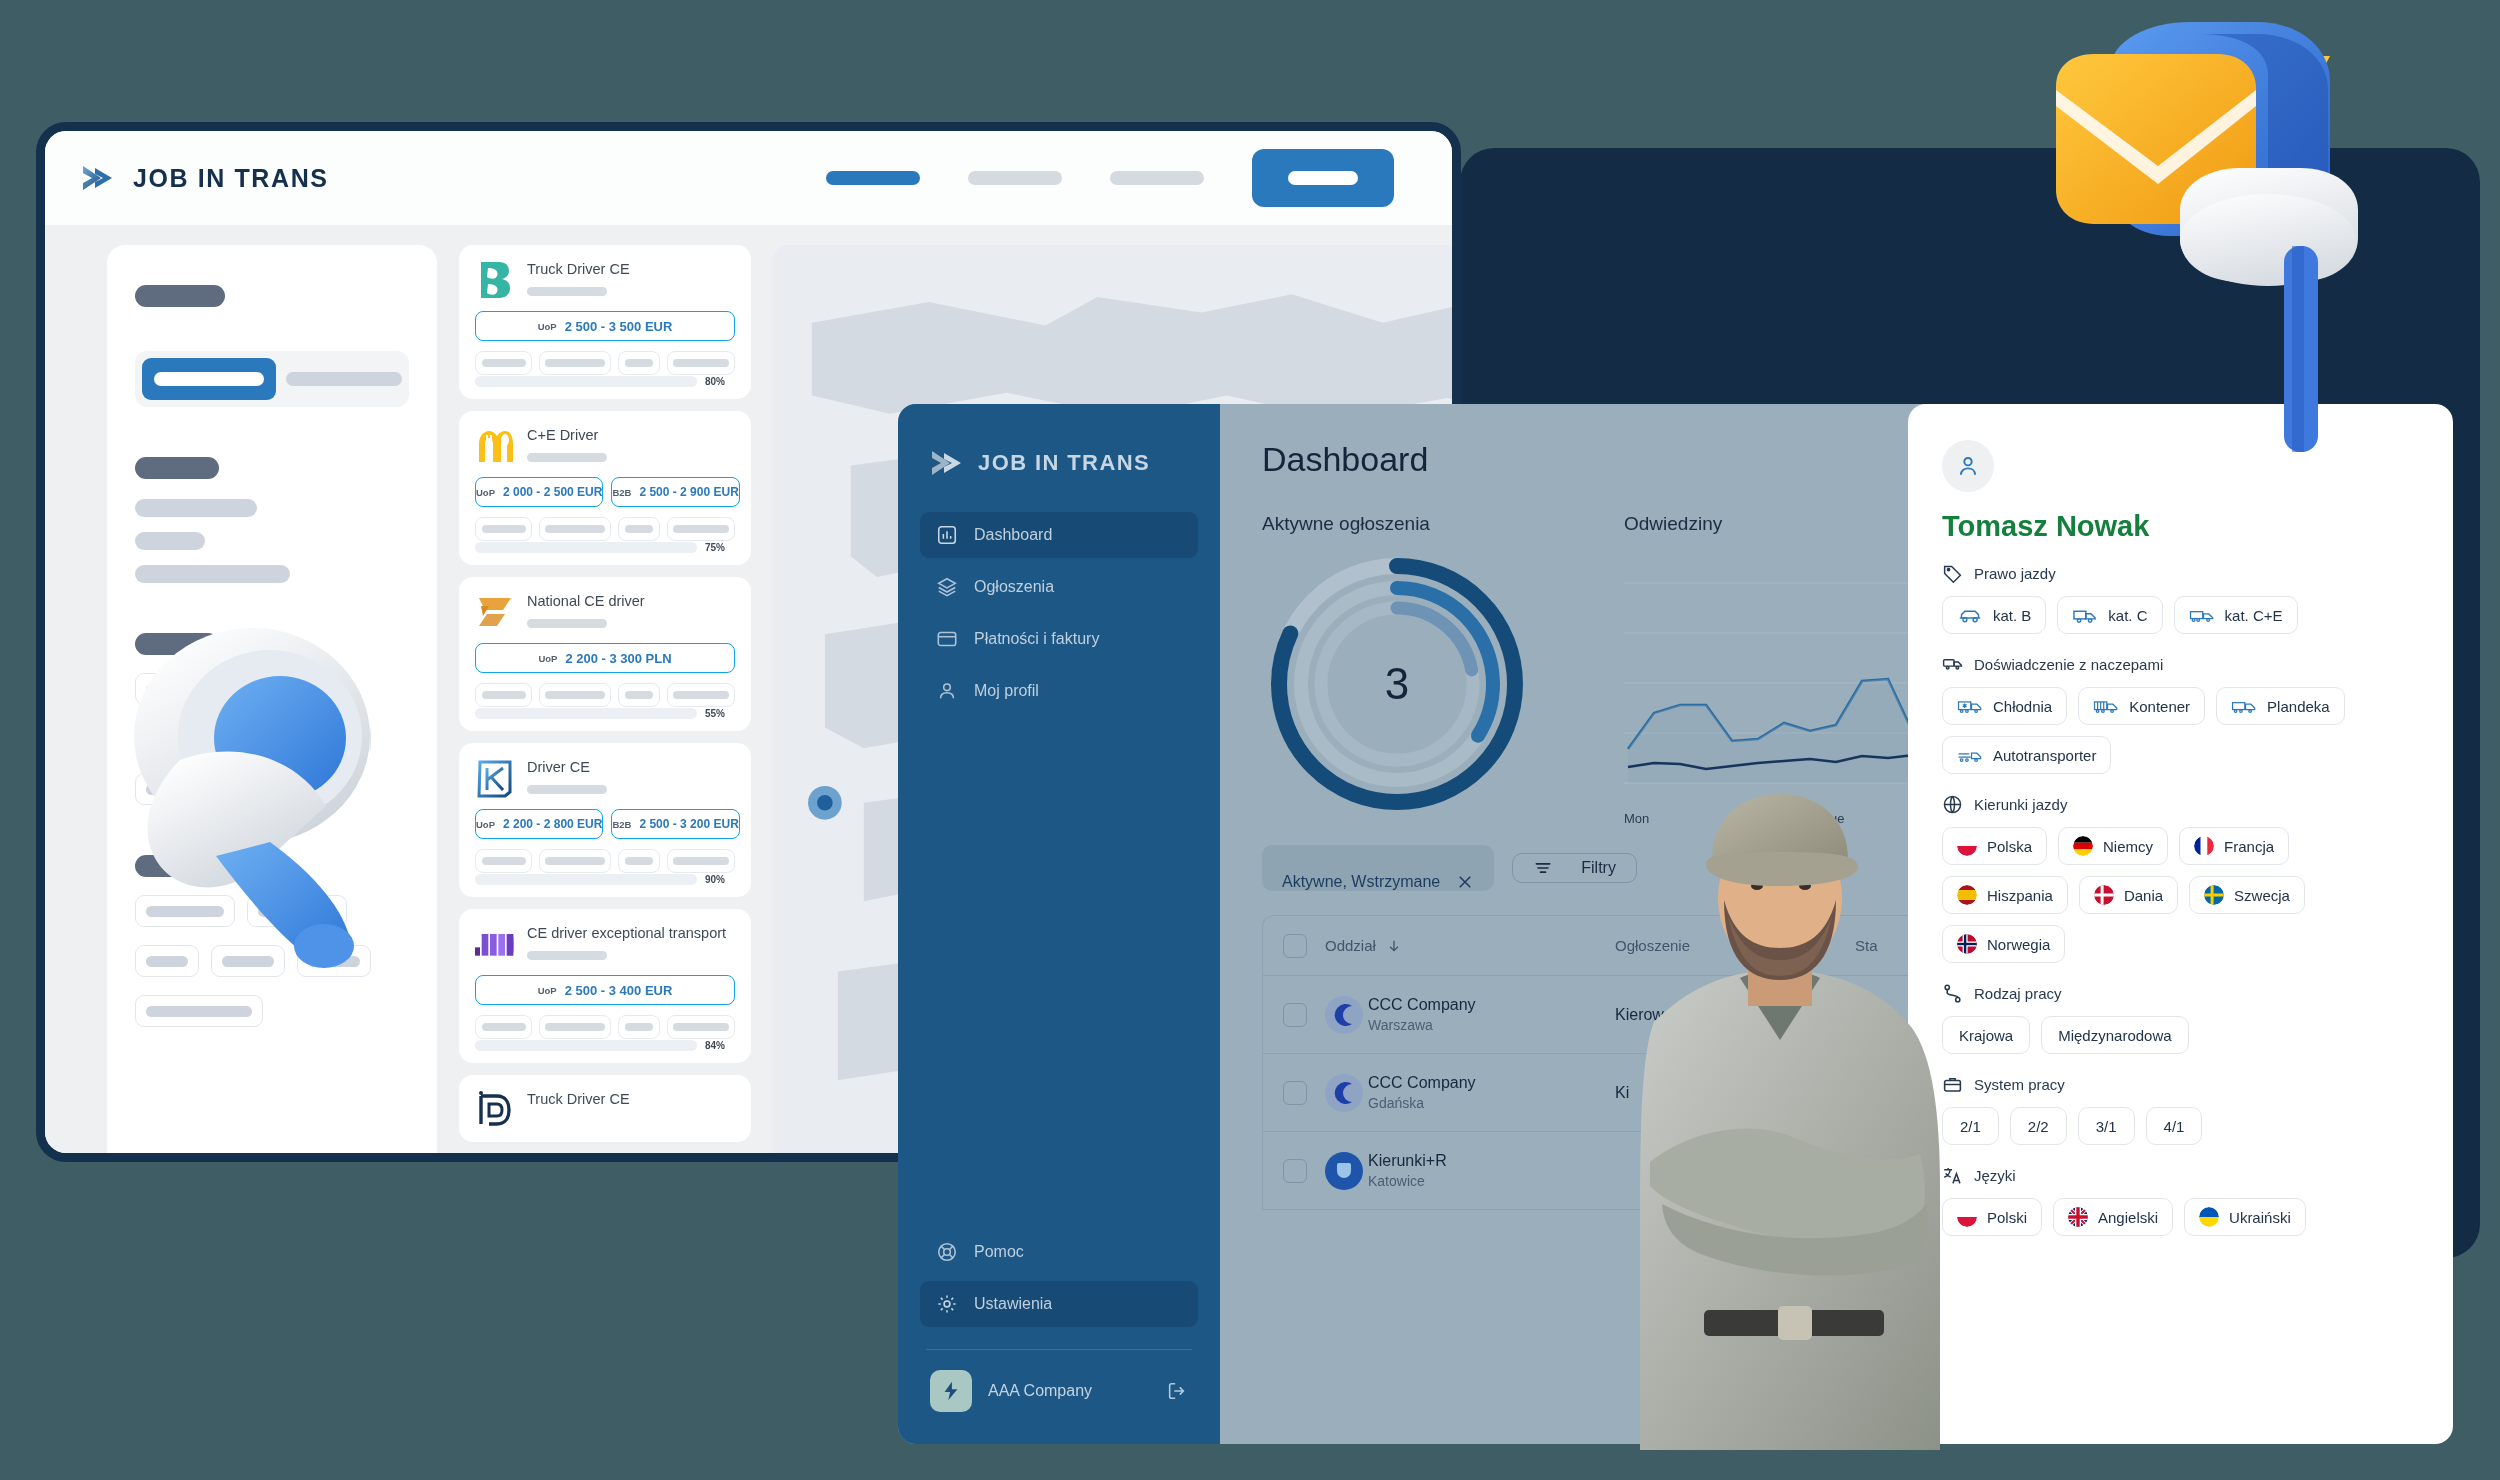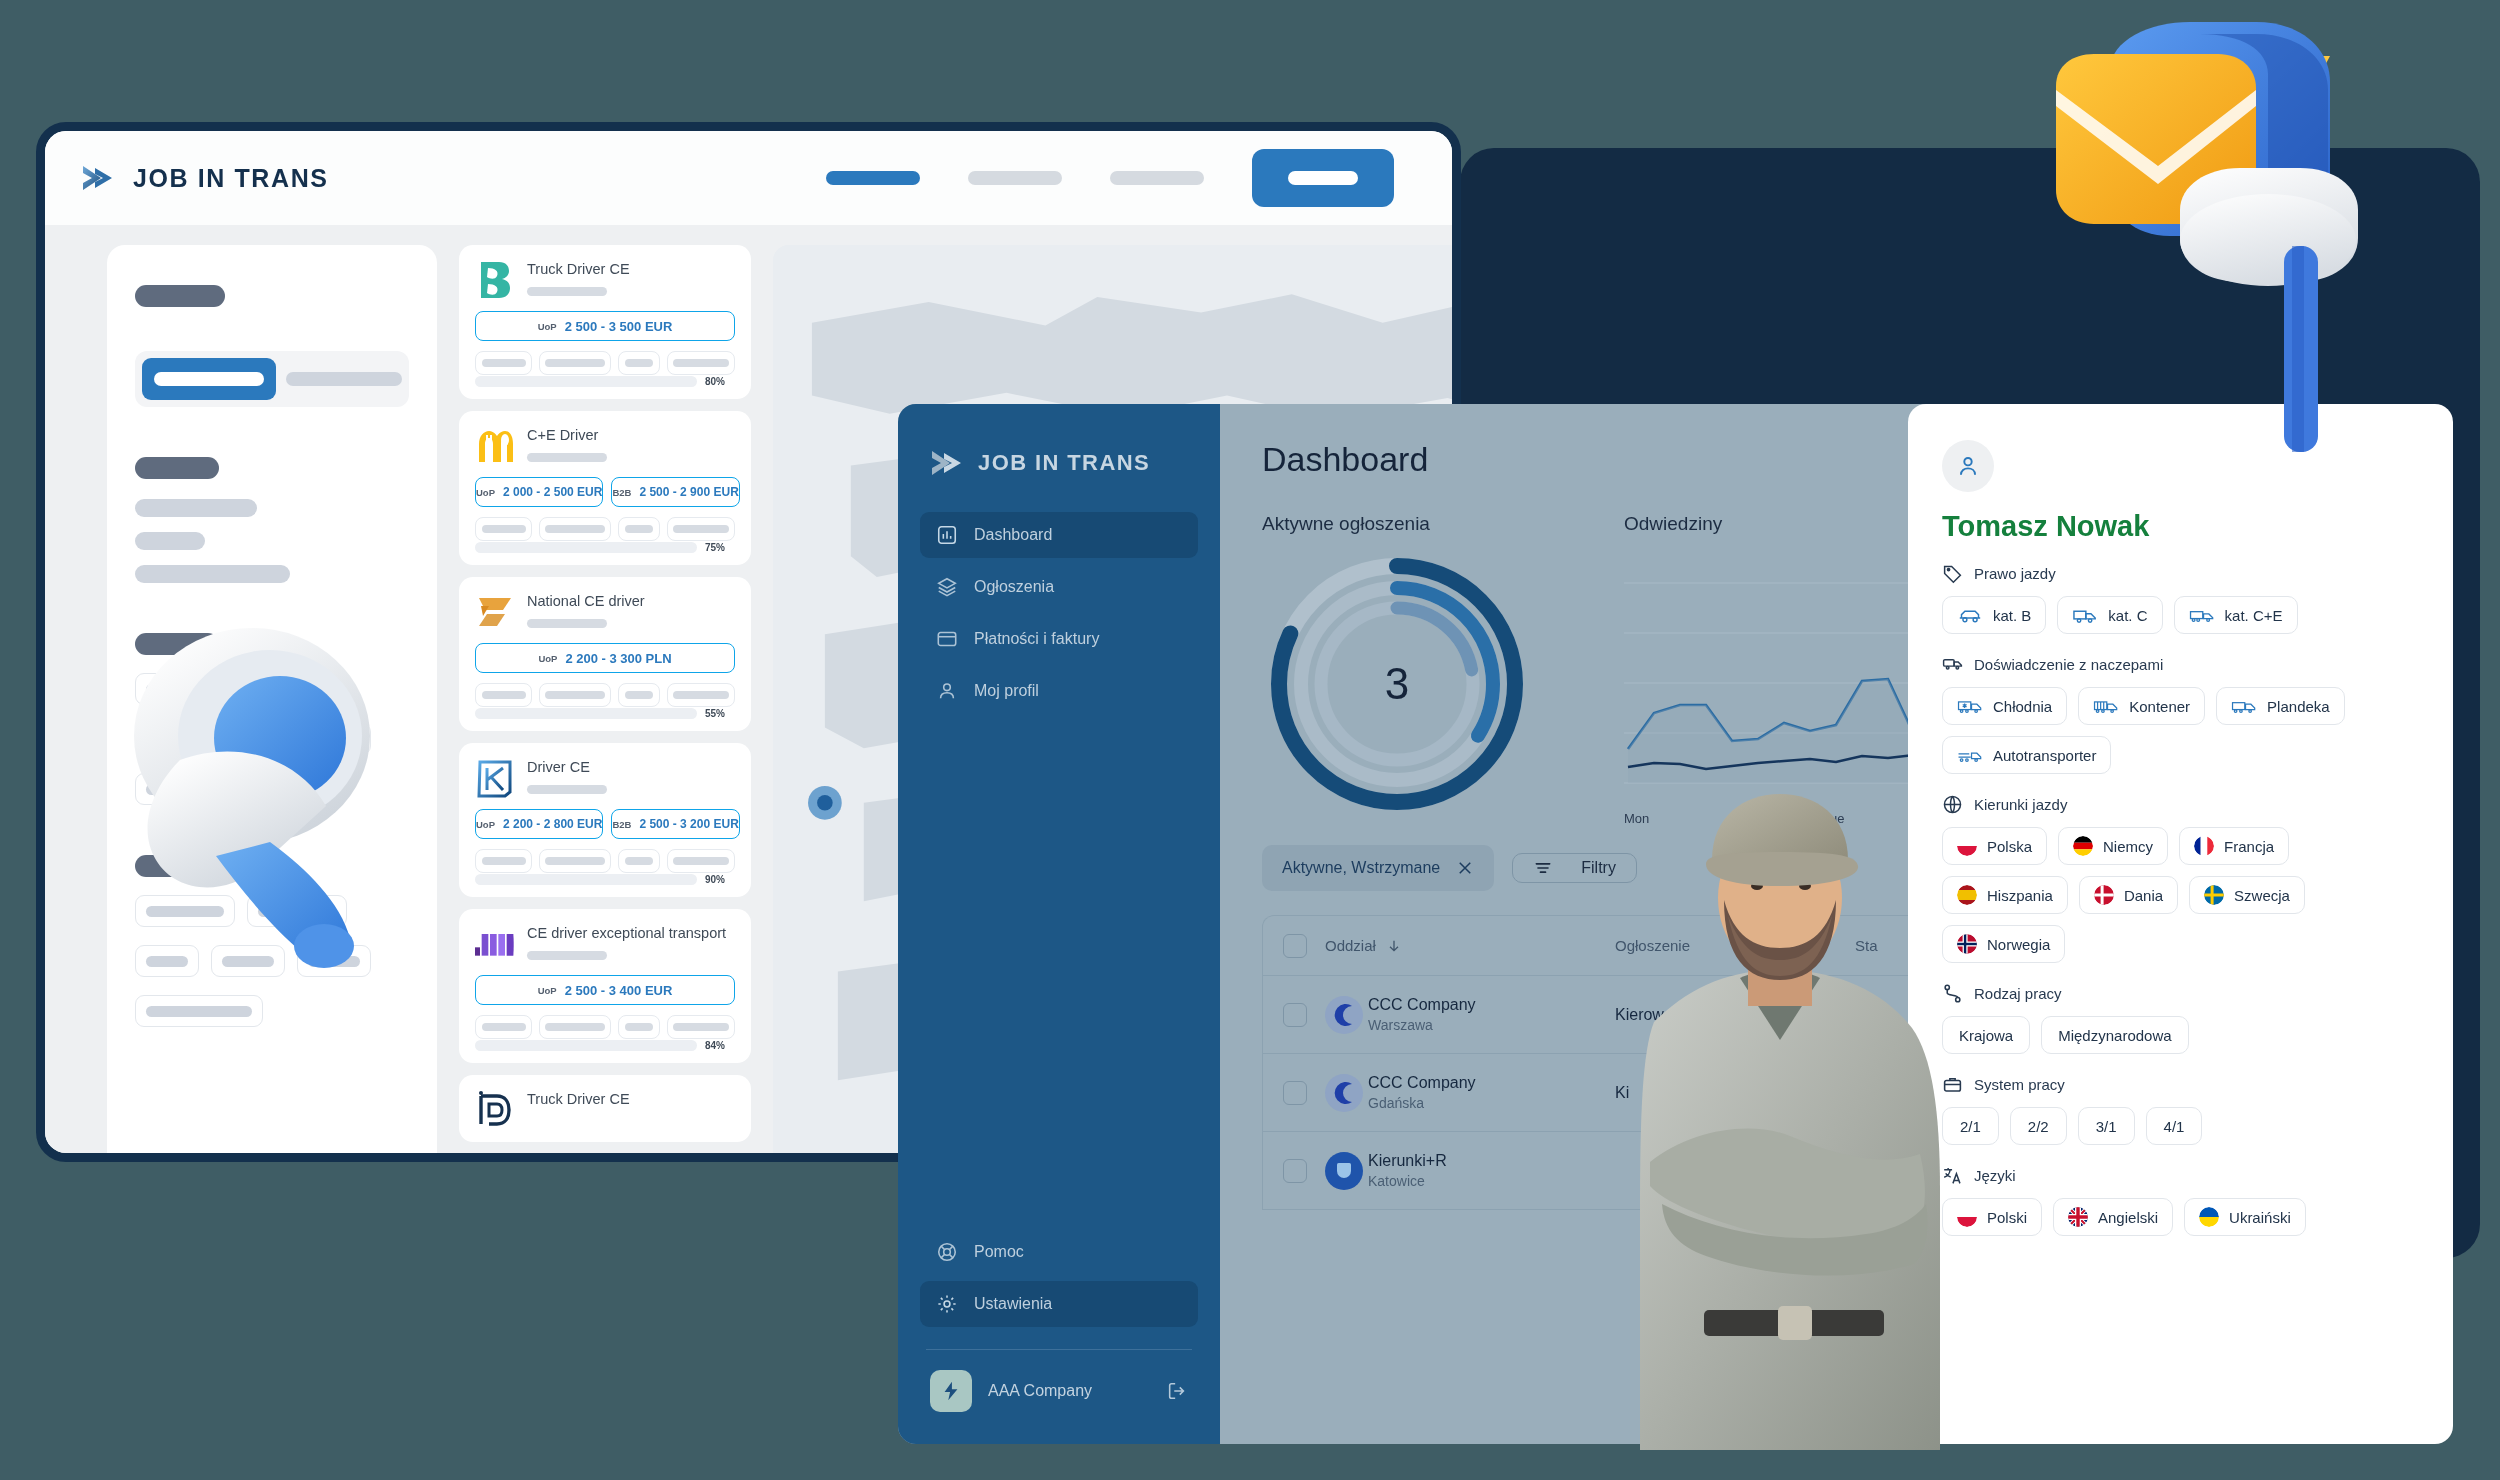--- a/index.html
+++ b/index.html
@@ -173,21 +173,21 @@
   }
   .chart-wrap { margin-top: 18px; width: 420px; height: 250px; position: relative; }
   .chart-days {
     display: flex; justify-content: space-between;
     font-size: 13px; color: #2c3c52; width: 420px; margin-top: 4px;
   }
 
   .filters-row { display: flex; align-items: center; gap: 18px; margin-top: 26px; }
   .chip-filter {
     background: #8fa4b3; border-radius: 10px; height: 46px;
-    display: flex; align-items: center; gap: 16px; padding: 0 20px;
+    display: flex; align-items: flex-end; gap: 16px; padding: 0 20px;
     color: #1c3c5e; font-size: 16px;
   }
   .btn-filters {
     border: 1px solid #7e95a6; border-radius: 10px; height: 30px;
     display: flex; align-items: center; gap: 28px; padding: 0 20px;
     color: #1c2c42; font-size: 16px;
   }
   .tbl {
     margin-top: 24px; width: 700px;
     border: 1px solid #8ca2b1; border-radius: 12px 12px 0 0;

